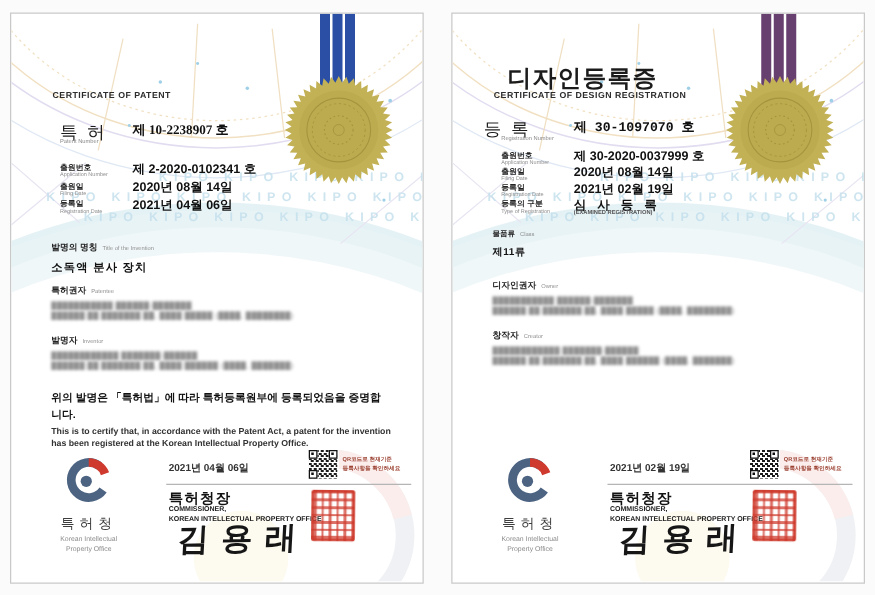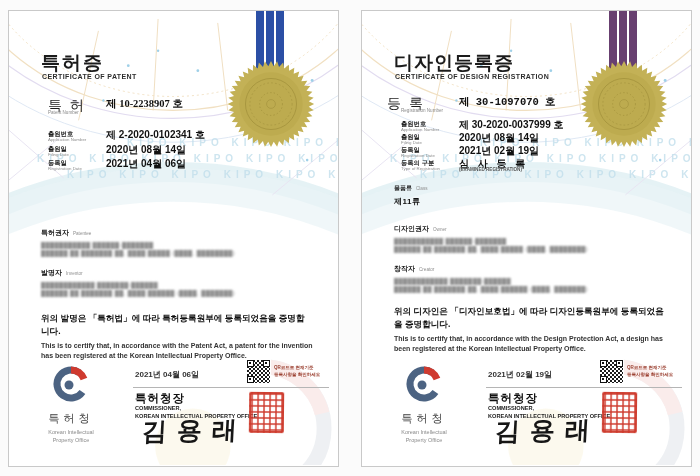--- a/index.html
+++ b/index.html
@@ -121,39 +121,42 @@
     <svg class="seal" viewBox="0 0 100 100">
       <polygon fill="#c3b156" points="99.00,50.00 92.89,53.07 98.50,56.97 92.02,59.14 97.02,63.80 90.29,65.03 94.57,70.36 87.74,70.61 91.22,76.49 84.42,75.77 87.03,82.09 80.41,80.41 82.09,87.03 75.77,84.42 76.49,91.22 70.61,87.74 70.36,94.57 65.03,90.29 63.80,97.02 59.14,92.02 56.97,98.50 53.07,92.89 50.00,99.00 46.93,92.89 43.03,98.50 40.86,92.02 36.20,97.02 34.97,90.29 29.64,94.57 29.39,87.74 23.51,91.22 24.23,84.42 17.91,87.03 19.59,80.41 12.97,82.09 15.58,75.77 8.78,76.49 12.26,70.61 5.43,70.36 9.71,65.03 2.98,63.80 7.98,59.14 1.50,56.97 7.11,53.07 1.00,50.00 7.11,46.93 1.50,43.03 7.98,40.86 2.98,36.20 9.71,34.97 5.43,29.64 12.26,29.39 8.78,23.51 15.58,24.23 12.97,17.91 19.59,19.59 17.91,12.97 24.23,15.58 23.51,8.78 29.39,12.26 29.64,5.43 34.97,9.71 36.20,2.98 40.86,7.98 43.03,1.50 46.93,7.11 50.00,1.00 53.07,7.11 56.97,1.50 59.14,7.98 63.80,2.98 65.03,9.71 70.36,5.43 70.61,12.26 76.49,8.78 75.77,15.58 82.09,12.97 80.41,19.59 87.03,17.91 84.42,24.23 91.22,23.51 87.74,29.39 94.57,29.64 90.29,34.97 97.02,36.20 92.02,40.86 98.50,43.03 92.89,46.93"></polygon>
       <circle cx="50" cy="50" r="36" fill="#bdab4f"></circle>
       <circle cx="50" cy="50" r="29" fill="none" stroke="#a5943e" stroke-width="1"></circle>
       <circle cx="50" cy="50" r="24" fill="none" stroke="#a5943e" stroke-width=".8" stroke-dasharray="2 2.5"></circle>
       <circle cx="50" cy="50" r="13" fill="none" stroke="#a5943e" stroke-width="1" stroke-dasharray="1.5 2.5"></circle>
       <circle cx="50" cy="50" r="5" fill="none" stroke="#a5943e" stroke-width=".8"></circle>
     </svg>
 
     <div class="content">
-      <div class="abs title" style="left:32px; top:39px;">특허증</div>
       <div class="abs subtitle" style="left:33px; top:62px;">CERTIFICATE OF PATENT</div>
 
       <div class="abs lbl-big" style="left:39px; top:86px;">특 허</div>
       <div class="abs sub-tiny" style="left:39px; top:99px;">Patent Number</div>
       <div class="abs val-big" style="left:97px; top:86px;font-family:Liberation Serif, serif;">제 10-2238907 호</div>
 
       <div class="abs row-lbl" style="left:39px; top:119px;">출원번호</div>
       <div class="abs row-sub" style="left:39px; top:126px;">Application Number</div>
       <div class="abs row-val" style="left:97px; top:117px;">제 2-2020-0102341 호</div>
 
       <div class="abs row-lbl" style="left:39px; top:134px;">출원일</div>
       <div class="abs row-sub" style="left:39px; top:141px;">Filing Date</div>
       <div class="abs row-val" style="left:97px; top:132px;">2020년 08월 14일</div>
 
       <div class="abs row-lbl" style="left:39px; top:148px;">등록일</div>
       <div class="abs row-sub" style="left:39px; top:155px;">Registration Date</div>
       <div class="abs row-val" style="left:97px; top:146px;">2021년 04월 06일</div>
 
+      <div class="abs" style="left:32px; top:176px;">
+        <span class="sec-lbl">발명의 명칭</span><span class="sec-sub">Title of the Invention</span>
+        <div class="sec-val" style="margin-top:3px;">소독액 분사 장치</div>
+      </div>
 
       <div class="abs" style="left:32px; top:210px;">
         <span class="sec-lbl">특허권자</span><span class="sec-sub">Patentee</span>
         <div class="blur-line" style="margin-top:3px;">███████████ ██████-███████</div>
         <div class="blur-line" style="margin-top:2px;">██████ ██ ███████ ██, ████ █████ (████, ████████)</div>
       </div>
 
       <div class="abs" style="left:32px; top:250px;">
         <span class="sec-lbl">발명자</span><span class="sec-sub">Inventor</span>
         <div class="blur-line" style="margin-top:3px;">████████████ ███████-██████</div>
@@ -237,21 +240,21 @@
     <svg class="seal" viewBox="0 0 100 100">
       <polygon fill="#c3b156" points="99.00,50.00 92.89,53.07 98.50,56.97 92.02,59.14 97.02,63.80 90.29,65.03 94.57,70.36 87.74,70.61 91.22,76.49 84.42,75.77 87.03,82.09 80.41,80.41 82.09,87.03 75.77,84.42 76.49,91.22 70.61,87.74 70.36,94.57 65.03,90.29 63.80,97.02 59.14,92.02 56.97,98.50 53.07,92.89 50.00,99.00 46.93,92.89 43.03,98.50 40.86,92.02 36.20,97.02 34.97,90.29 29.64,94.57 29.39,87.74 23.51,91.22 24.23,84.42 17.91,87.03 19.59,80.41 12.97,82.09 15.58,75.77 8.78,76.49 12.26,70.61 5.43,70.36 9.71,65.03 2.98,63.80 7.98,59.14 1.50,56.97 7.11,53.07 1.00,50.00 7.11,46.93 1.50,43.03 7.98,40.86 2.98,36.20 9.71,34.97 5.43,29.64 12.26,29.39 8.78,23.51 15.58,24.23 12.97,17.91 19.59,19.59 17.91,12.97 24.23,15.58 23.51,8.78 29.39,12.26 29.64,5.43 34.97,9.71 36.20,2.98 40.86,7.98 43.03,1.50 46.93,7.11 50.00,1.00 53.07,7.11 56.97,1.50 59.14,7.98 63.80,2.98 65.03,9.71 70.36,5.43 70.61,12.26 76.49,8.78 75.77,15.58 82.09,12.97 80.41,19.59 87.03,17.91 84.42,24.23 91.22,23.51 87.74,29.39 94.57,29.64 90.29,34.97 97.02,36.20 92.02,40.86 98.50,43.03 92.89,46.93"></polygon>
       <circle cx="50" cy="50" r="36" fill="#bdab4f"></circle>
       <circle cx="50" cy="50" r="29" fill="none" stroke="#a5943e" stroke-width="1"></circle>
       <circle cx="50" cy="50" r="24" fill="none" stroke="#a5943e" stroke-width=".8" stroke-dasharray="2 2.5"></circle>
       <circle cx="50" cy="50" r="13" fill="none" stroke="#a5943e" stroke-width="1" stroke-dasharray="1.5 2.5"></circle>
       <circle cx="50" cy="50" r="5" fill="none" stroke="#a5943e" stroke-width=".8"></circle>
     </svg>
 
     <div class="content">
-      <div class="abs title" style="left:32px; top:39px; letter-spacing:1px;">디자인등록증</div>
+      <div class="abs title" style="left:44px; top:39px; letter-spacing:1px;">디자인등록증</div>
       <div class="abs subtitle" style="left:33px; top:62px;">CERTIFICATE OF DESIGN REGISTRATION</div>
 
       <div class="abs lbl-big" style="left:25px; top:84px;">등 록</div>
       <div class="abs sub-tiny" style="left:39px; top:97px;">Registration Number</div>
       <div class="abs val-big" style="left:97px; top:84px;font-family:Liberation Mono, monospace;">제 30-1097070 호</div>
 
       <div class="abs row-lbl" style="left:39px; top:109px;">출원번호</div>
       <div class="abs row-sub" style="left:39px; top:116px;">Application Number</div>
       <div class="abs row-val" style="left:97px; top:107px;">제 30-2020-0037999 호</div>
 
@@ -279,24 +282,20 @@
         <div class="blur-line" style="margin-top:3px;">███████████ ██████-███████</div>
         <div class="blur-line" style="margin-top:2px;">██████ ██ ███████ ██, ████ █████ (████, ████████)</div>
       </div>
 
       <div class="abs" style="left:32px; top:246px;">
         <span class="sec-lbl">창작자</span><span class="sec-sub">Creator</span>
         <div class="blur-line" style="margin-top:3px;">████████████ ███████-██████</div>
         <div class="blur-line" style="margin-top:2px;">██████ ██ ███████ ██, ████ ██████ (████, ███████)</div>
       </div>
 
-      <div class="abs" style="left:32px; top:294px; width:272px;">
-        <div class="stmt-ko">위의 디자인은 「디자인보호법」에 따라 디자인등록원부에 등록되었음을 증명합니다.</div>
-        <div class="stmt-en">This is to certify that, in accordance with the Design Protection Act, a design has been registered at the Korean Intellectual Property Office.</div>
-      </div>
 
       <div class="abs date-txt" style="left:126px; top:358px;">2021년 02월 19일</div>
       <div class="abs qr" style="left:238px; top:349px;">
           <b class="tl"></b>
           <b class="tr"></b>
           <b class="bl"></b>
         </div>
       <div class="abs qr-cap" style="left:265px; top:354px;">
         <div>QR코드로 현재기준</div>
           <div>등록사항을 확인하세요</div>

